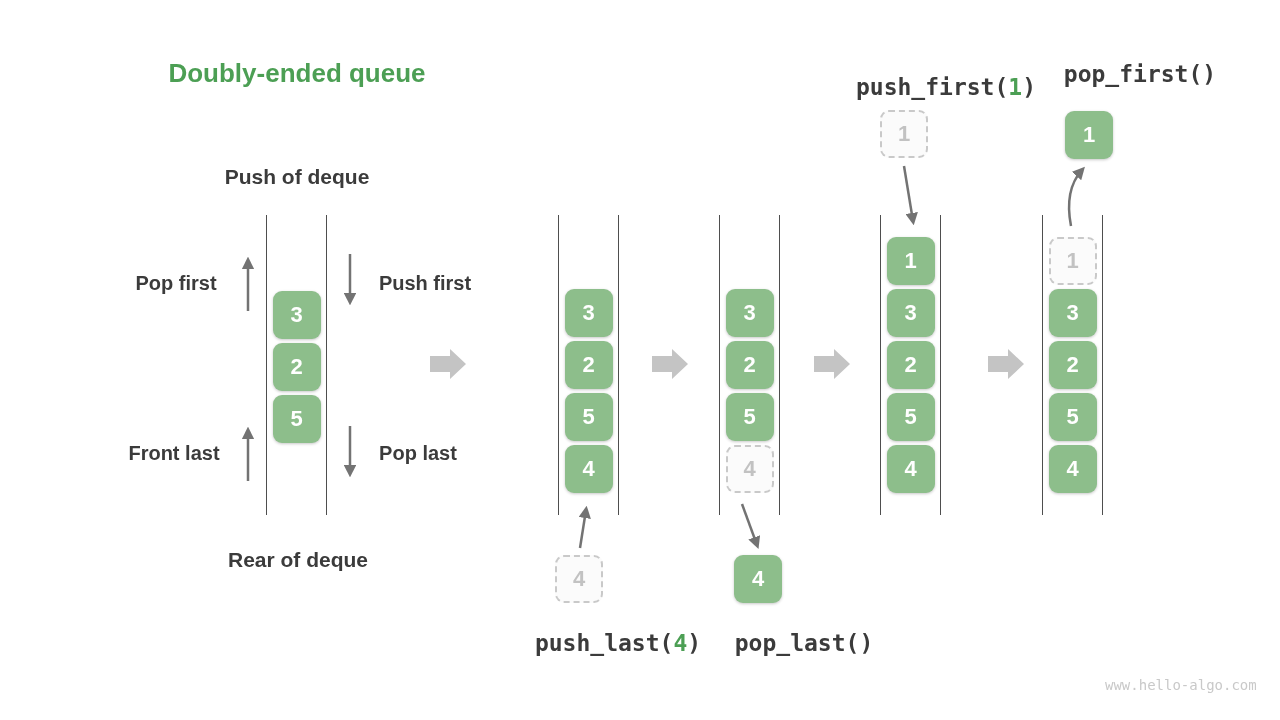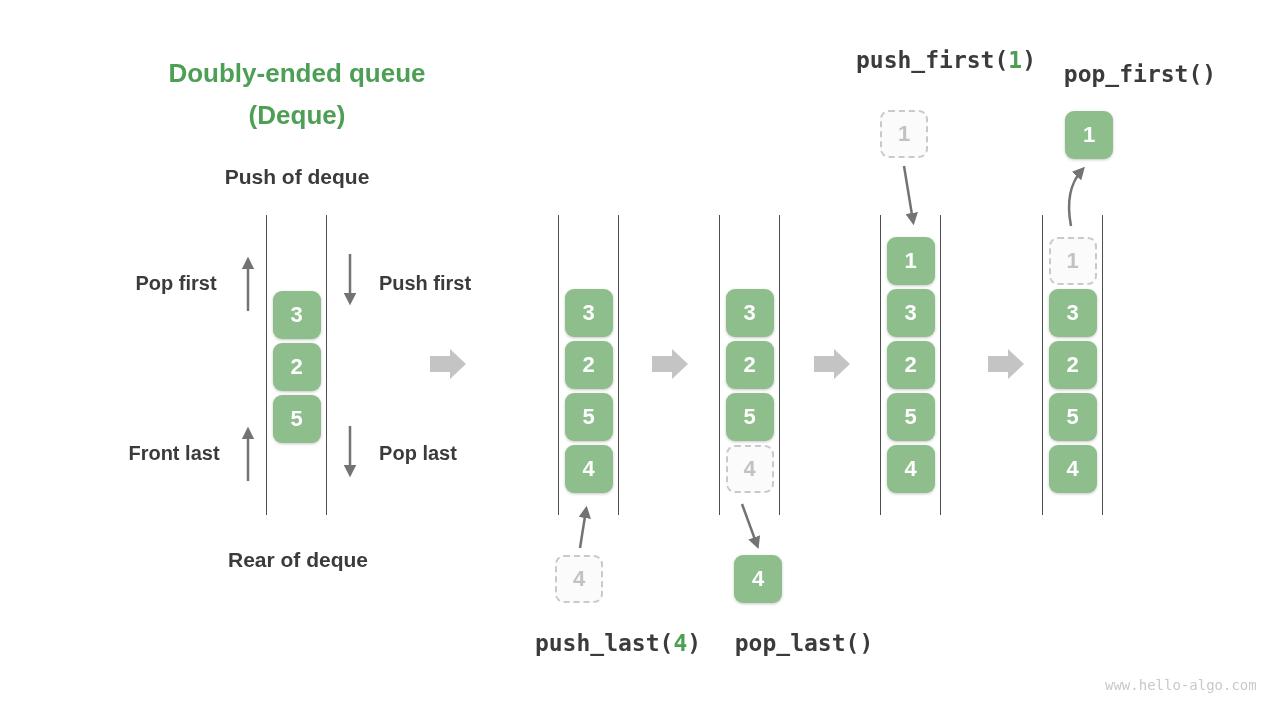--- a/index.html
+++ b/index.html
@@ -54,21 +54,20 @@
   }
   svg.overlay { position:absolute; left:0; top:0; pointer-events:none; }
 </style>
 </head>
 <body>
 
 <div class="canvas">
 
   <div class="title">
     <div>Doubly-ended queue</div>
-    <div>(Deque)</div>
   </div>
 
   <div class="biglabel" style="left:267px; top:177px;">Push of deque</div>
   <div class="biglabel" style="left:268px; top:560px;">Rear of deque</div>
 
   <div class="dirlabel" style="left:146px; top:283px;">Pop first</div>
   <div class="dirlabel" style="left:395px; top:283px;">Push first</div>
   <div class="dirlabel" style="left:144px; top:453px;">Front last</div>
   <div class="dirlabel" style="left:388px; top:453px;">Pop last</div>
 
@@ -114,21 +113,21 @@
       </div>
   </div>
 
   <div class="qbox ghost abs" style="left:525px; top:555px;">4</div>
   <div class="qbox abs" style="left:704px; top:555px;">4</div>
   <div class="qbox ghost abs" style="left:850px; top:110px;">1</div>
   <div class="qbox abs" style="left:1035px; top:111px;">1</div>
 
   <div class="code" style="left:588px; top:630px;"><span>push_last(</span><span class="arg">4</span><span>)</span></div>
   <div class="code" style="left:774px; top:630px;"><span>pop_last(</span><span class="arg"></span><span>)</span></div>
-  <div class="code" style="left:916px; top:47px;"><span>push_first(</span><span class="arg">1</span><span>)</span></div>
+  <div class="code" style="left:916px; top:74px;"><span>push_first(</span><span class="arg">1</span><span>)</span></div>
   <div class="code" style="left:1110px; top:61px;"><span>pop_first(</span><span class="arg"></span><span>)</span></div>
 
   <svg class="overlay" width="1280" height="720" viewBox="0 0 1280 720">
     <defs>
       <marker id="ah" viewBox="0 0 10 10" refX="6.5" refY="5" markerWidth="5" markerHeight="5" orient="auto">
         <path d="M0,0 L10,5 L0,10 Z" style="fill:var(--arrow-gray)"></path>
       </marker>
     </defs>
 
     <path d="M218,311 L218,261" style="stroke:var(--arrow-gray)" stroke-width="2.5" fill="none" marker-end="url(#ah)"></path>

